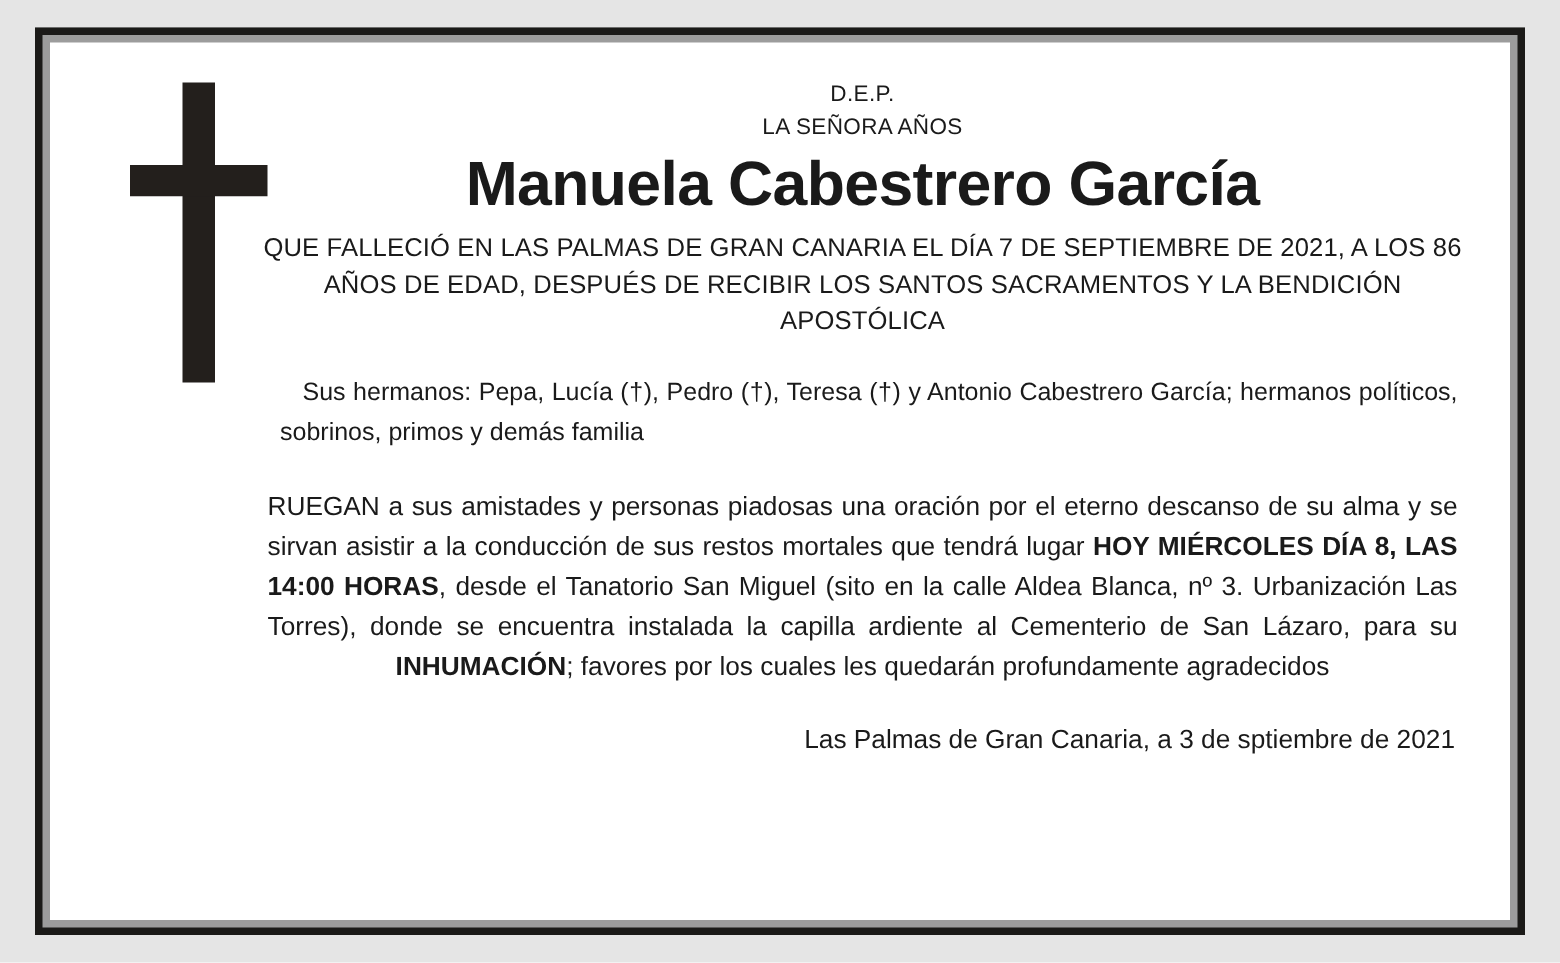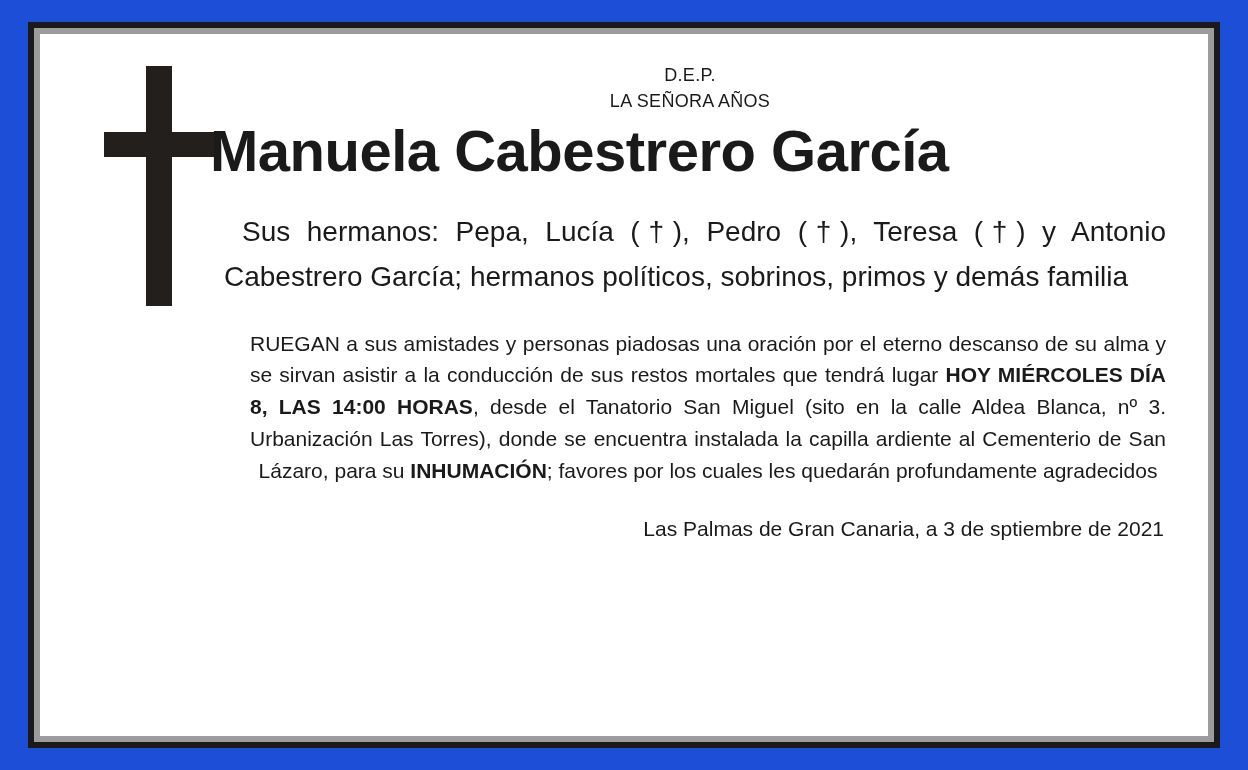--- a/index.html
+++ b/index.html
@@ -11,21 +11,21 @@
     width: 1248px;
     height: 770px;
     font-family: "Liberation Sans", sans-serif;
     overflow: hidden;
   }
   .obituary-frame {
     position: relative;
     width: 1248px;
     height: 770px;
     box-sizing: border-box;
-    background: #1d4ed8;
+    background: #e5e5e5;
     padding: 22px 28px 22px 28px;
   }
   
   .outer-border {
     position: absolute;
     left: 28px;
     top: 22px;
     width: 1192px;
     height: 726px;
     box-sizing: border-box;
@@ -78,53 +78,53 @@
     margin-top: 28px;
     line-height: 1.45;
   }
   .senora {
     text-align: center;
     font-size: 18px;
     letter-spacing: 0.3px;
     line-height: 1.45;
   }
   .name {
-    font-size: 58px;
+    text-align: center;
+    font-size: 50px;
     font-weight: bold;
     letter-spacing: -0.5px;
     margin-top: 6px;
     line-height: 1.08;
     white-space: nowrap;
   }
   .died {
     text-align: center;
     font-size: 20.5px;
     line-height: 1.42;
     margin-top: 10px;
     letter-spacing: 0.1px;
   }
   .family {
-    font-size: 28px;
+    font-size: 20px;
     line-height: 1.62;
     margin-top: 26px;
     text-align: justify;
     text-align-last: left;
     padding-left: 14px;
     padding-right: 4px;
   }
   .family .indent { display: inline-block; width: 18px; }
   .request {
     font-size: 21px;
     line-height: 1.52;
     margin-top: 28px;
     text-align: justify;
     text-align-last: center;
     padding-left: 4px;
     padding-right: 4px;
-    margin-left: 36px;
   }
   .request b { font-weight: bold; }
   .place {
     text-align: right;
     font-size: 21px;
     margin-top: 30px;
     padding-right: 6px;
   }
 </style>
 </head>
@@ -136,20 +136,21 @@
 
     <div class="cross">
       <div class="v"></div>
       <div class="h"></div>
     </div>
 
     <div class="content">
       <div class="dep">D.E.P.</div>
       <div class="senora">LA SEÑORA AÑOS</div>
       <div class="name">Manuela Cabestrero García</div>
+      <div class="died">QUE FALLECIÓ EN LAS PALMAS DE GRAN CANARIA EL DÍA 7 DE SEPTIEMBRE DE 2021, A LOS 86 AÑOS DE EDAD, DESPUÉS DE RECIBIR LOS SANTOS SACRAMENTOS Y LA BENDICIÓN APOSTÓLICA</div>
       <div class="family"><span class="indent"></span><span>Sus hermanos: Pepa, Lucía (†), Pedro (†), Teresa (†) y Antonio Cabestrero García; hermanos políticos, sobrinos, primos y demás familia</span></div>
       <div class="request">
         <span class="indent"></span><span>RUEGAN a sus amistades y personas piadosas una oración por el eterno descanso de su alma y se sirvan asistir a la conducción de sus restos mortales que tendrá lugar </span><b>HOY MIÉRCOLES DÍA 8,  LAS 14:00 HORAS</b><span>, desde el Tanatorio San Miguel (sito en la calle Aldea Blanca, nº 3. Urbanización Las Torres), donde se encuentra instalada la capilla ardiente al Cementerio de San Lázaro, para su </span><b>INHUMACIÓN</b><span>; favores por los cuales les quedarán profundamente agradecidos</span>
       </div>
       <div class="place">Las Palmas de Gran Canaria, a 3 de sptiembre de 2021</div>
     </div>
 
   </div>
 </div>
 

